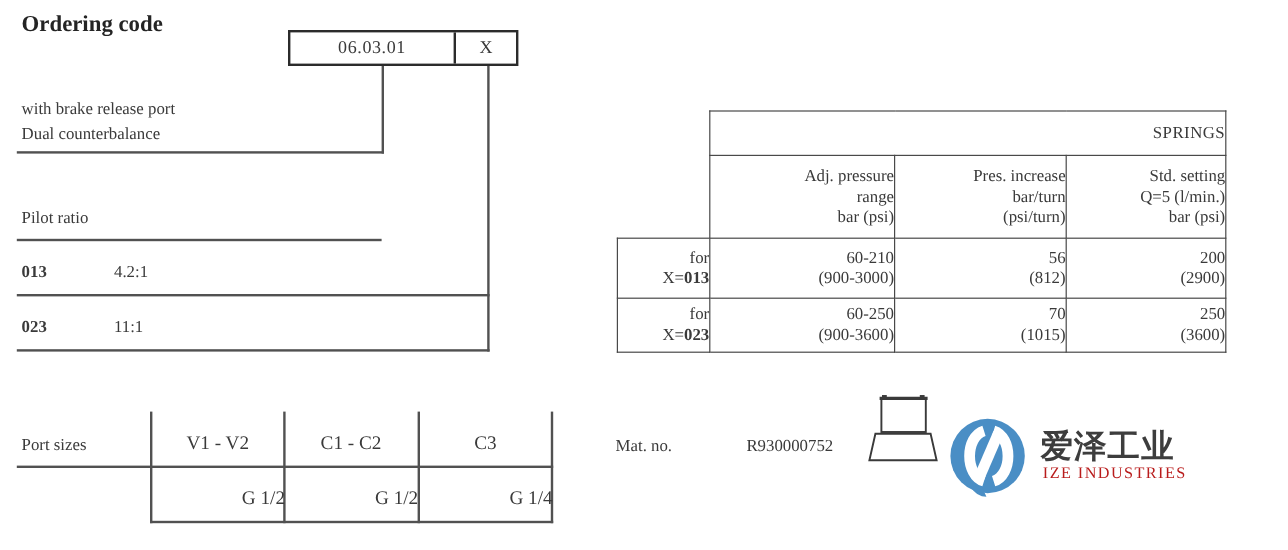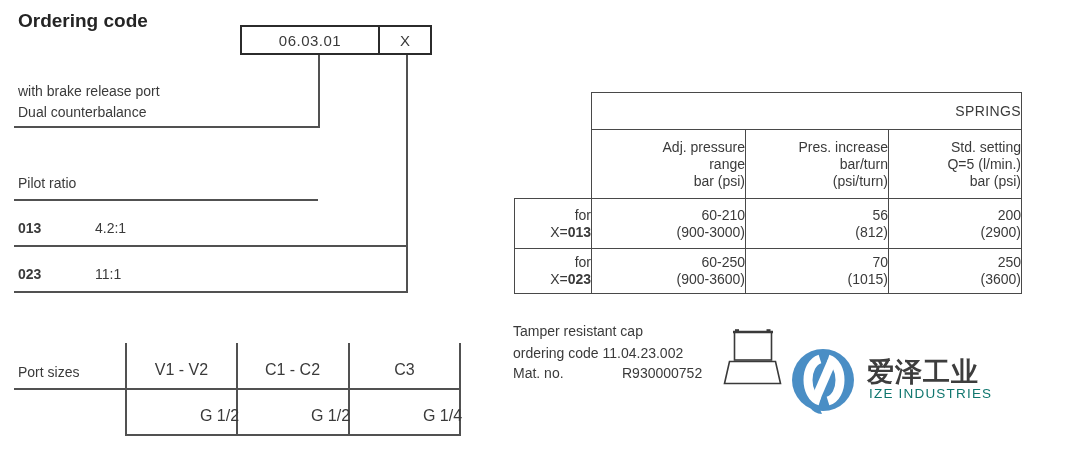--- a/index.html
+++ b/index.html
@@ -1,21 +1,21 @@
 <!DOCTYPE html>
 <html><head>
 <meta charset="utf-8">
 <style>
   html,body{margin:0;padding:0;background:#fff;}
   .page{
     position:relative;
     width:1073px;
     height:458px;
     background:#ffffff;
-    font-family:Liberation Sans, sans-serif;
+    font-family:Liberation Serif, serif;
     color:#3a3a3a;
     overflow:hidden;
     border-radius:16px;
   }
   .txt{position:absolute;font-size:14px;white-space:nowrap;}
   .bold{font-weight:bold;}
 
   
   .heading{left:18px;top:10px;font-size:19px;font-weight:bold;color:#242424;}
 
@@ -69,21 +69,21 @@
 
   
   .tamper{left:513px;top:320px;line-height:22px;white-space:normal;width:300px;}
   .mat-row{left:513px;top:365px;width:260px;}
   .mat-value{position:absolute;left:109px;top:0;}
   .cap-svg{position:absolute;left:720px;top:326px;}
 
   
   .logo-svg{position:absolute;left:791px;top:347px;}
   .brand-cn{left:867px;top:354px;font-size:27px;font-weight:bold;color:#3d3d3d;letter-spacing:1px;}
-  .brand-en{left:869px;top:386px;font-size:13.5px;color:#0f766e;letter-spacing:1.2px;}
+  .brand-en{left:869px;top:386px;font-size:13.5px;color:#b91c1c;letter-spacing:1.2px;}
 </style>
 </head>
 <body>
 
 <div class="page">
 
   <div class="txt heading">Ordering code</div>
 
   <div class="code-box">
     <div class="code-cell">06.03.01</div>
@@ -184,24 +184,20 @@
         <div>(1015)</div>
       </td>
       <td class="b">
         <div>250</div>
         <div>(3600)</div>
       </td>
     </tr>
   </tbody>
     </table>
 
-  <div class="txt tamper">
-    <div>Tamper resistant cap</div>
-    <div>ordering code 11.04.23.002</div>
-  </div>
   <div class="txt mat-row">
     <span>Mat. no.</span>
     <span class="mat-value">R930000752</span>
   </div>
 
   <svg class="cap-svg" width="65" height="62" viewBox="0 0 65 62">
     <rect x="14.5" y="6" width="37" height="28" fill="#ffffff" stroke="#3a3a3a" stroke-width="1.6"></rect>
     <line x1="13" y1="6" x2="53" y2="6" stroke="#3a3a3a" stroke-width="2.6"></line>
     <rect x="15" y="3.2" width="4" height="3.5" fill="#3a3a3a"></rect>
     <rect x="46.5" y="3.2" width="4" height="3.5" fill="#3a3a3a"></rect>

